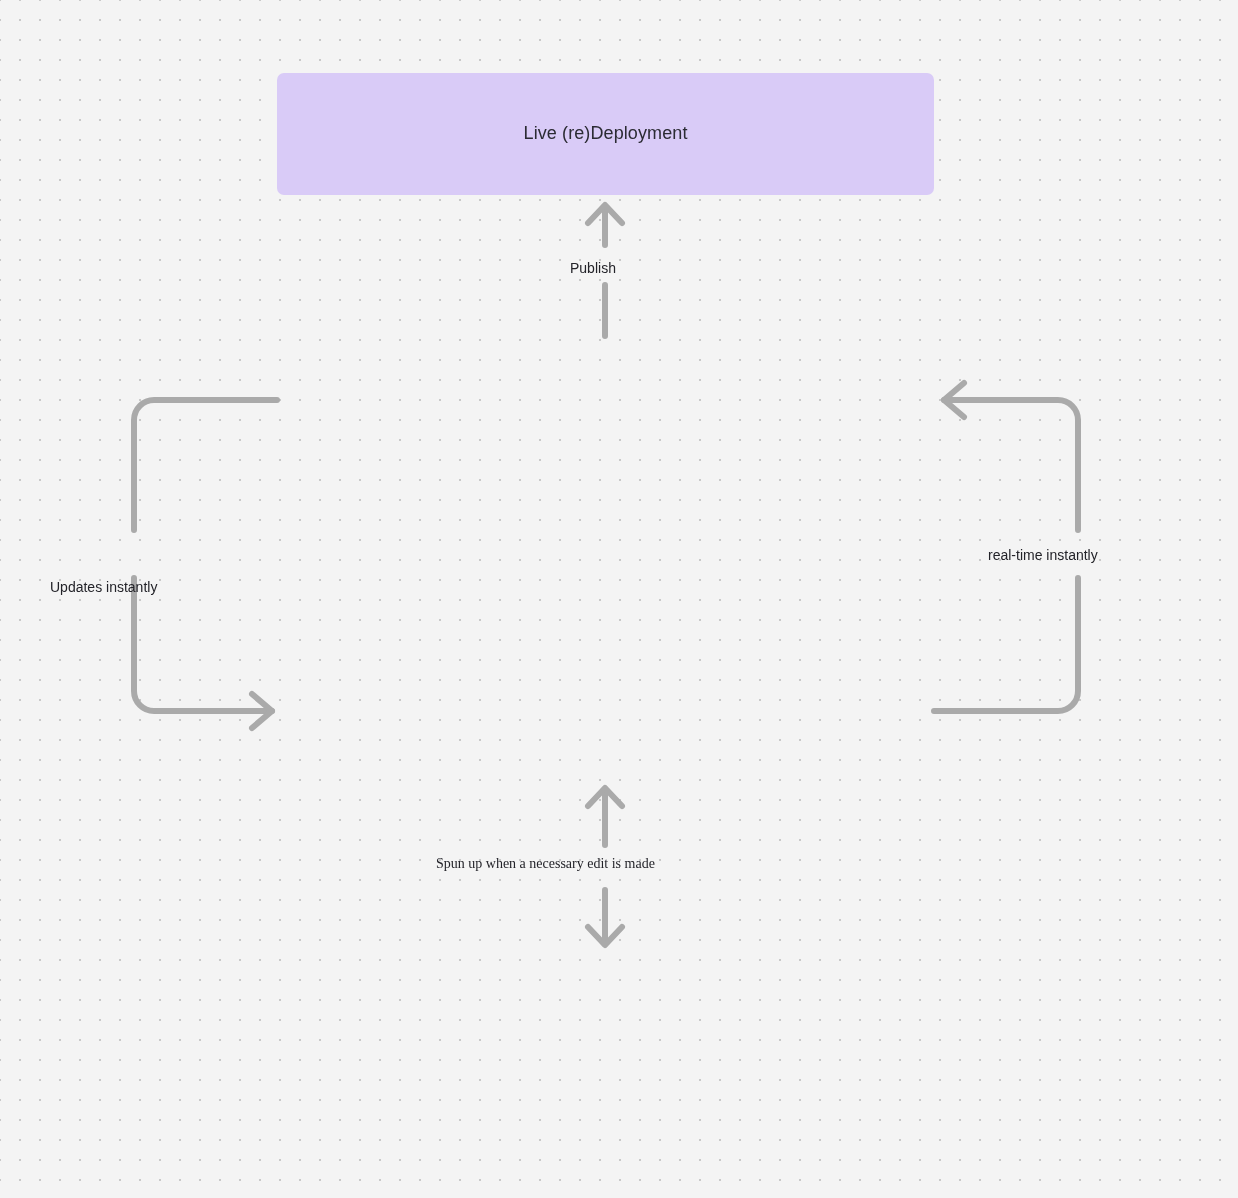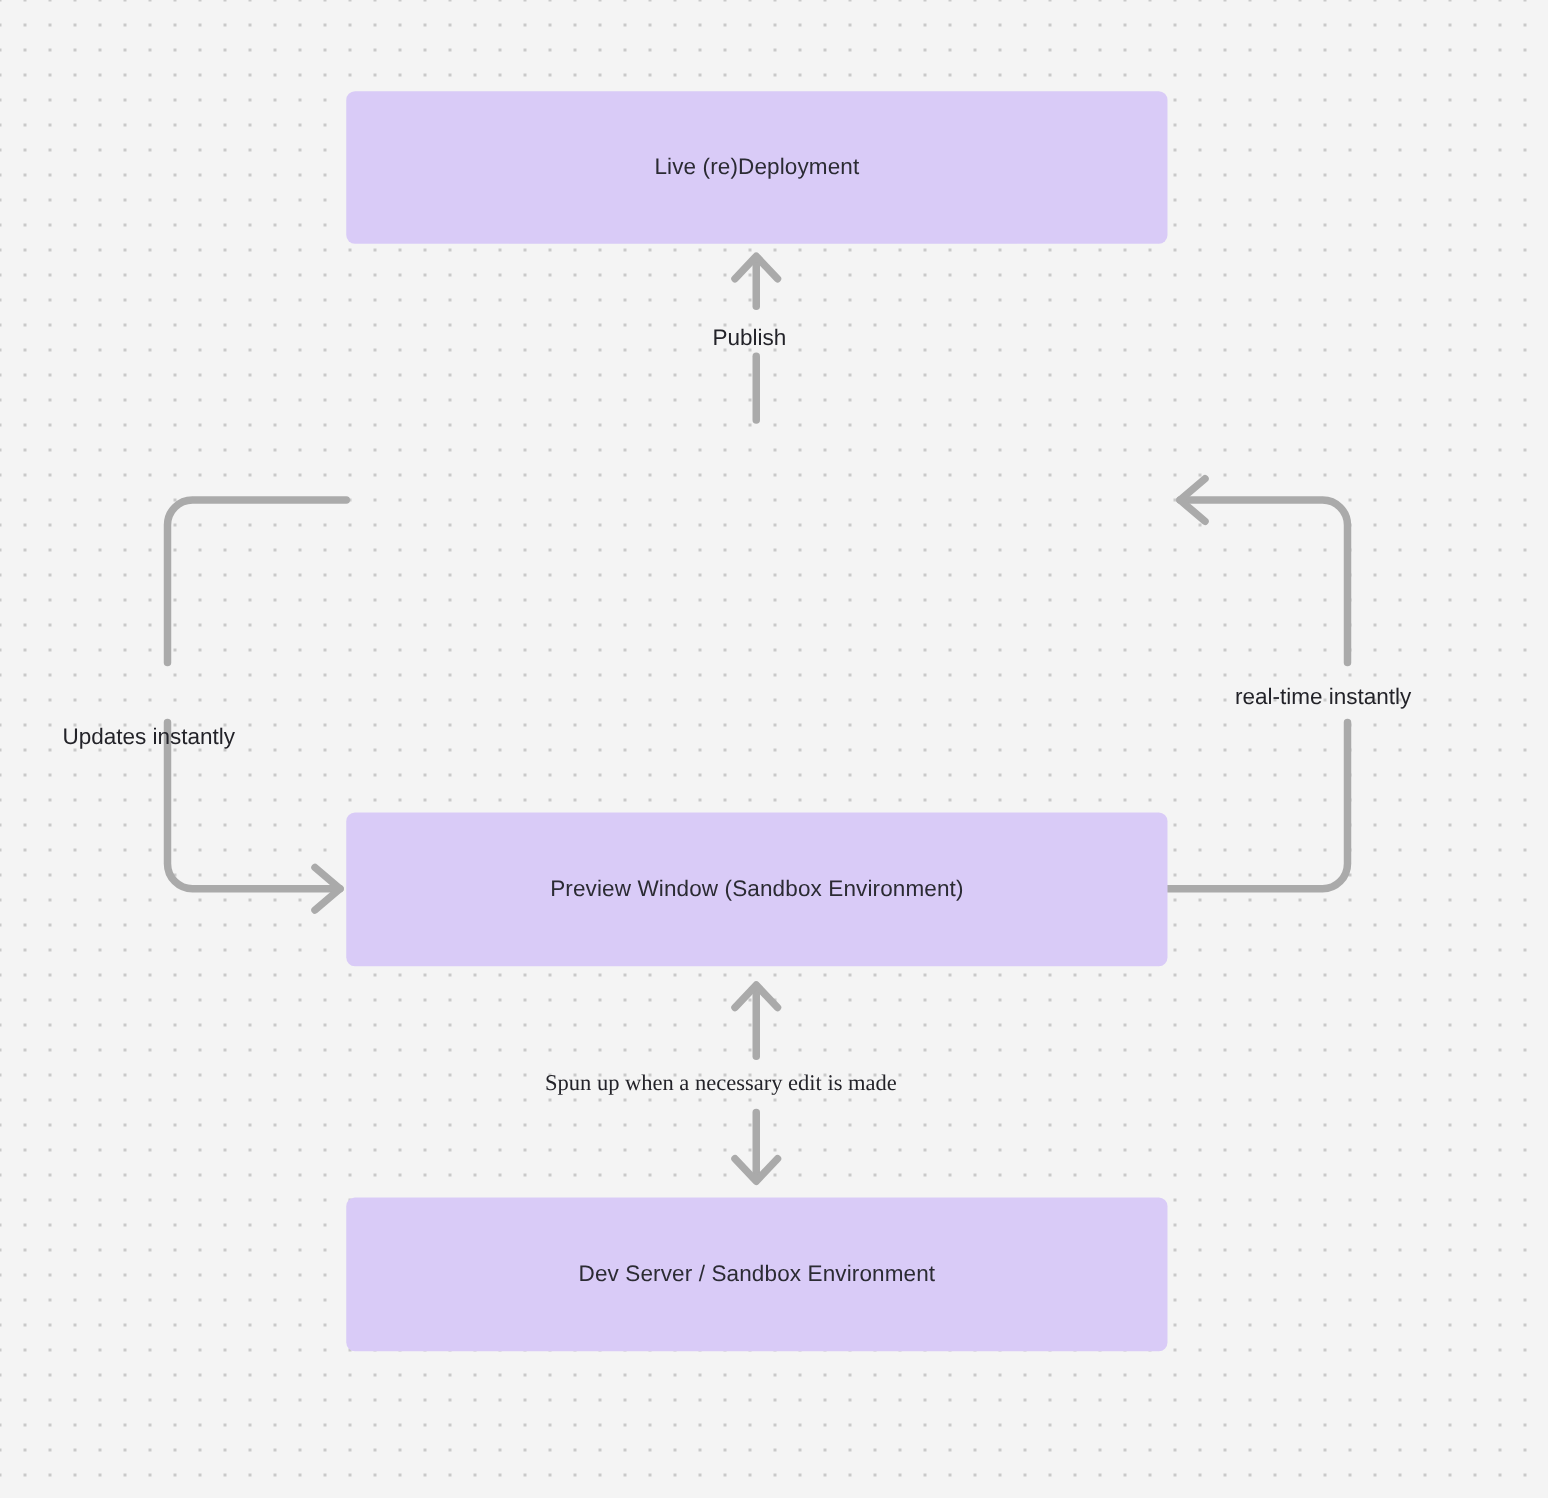--- a/index.html
+++ b/index.html
@@ -72,21 +72,21 @@
     fill: none;
     stroke: #aaaaaa;
     stroke-width: 6;
     stroke-linecap: round;
     stroke-linejoin: round;
   }
 
   
   .edge-label {
     position: absolute;
-    font-size: 18px;
+    font-size: 14px;
     color: #232329;
     white-space: nowrap;
     background: transparent;
     line-height: 1;
   }
   #label-publish          { left: 570px; top: 261px; }
   #label-updates          { left: 50px;  top: 580px; }
   #label-feedback         { left: 988px; top: 548px; }
   #label-spun-up          { left: 436px; top: 857px; font-family: Liberation Serif, serif; }
 </style>
@@ -129,27 +129,21 @@
       <path class="edge-path" d="M 605 890 L 605 944"></path>
       <path class="edge-head" d="M 588 927 L 605 945 L 622 927"></path>
     </g>
   </svg>
 
   <div class="node" id="node-live">
     <span class="node-label">Live (re)Deployment</span>
   </div>
 
 
-  <div class="node" id="node-preview">
-    <span class="node-label">Preview Window (Sandbox Environment)</span>
-  </div>
 
-  <div class="node" id="node-dev-server">
-    <span class="node-label">Dev Server / Sandbox Environment</span>
-  </div>
 
   <div class="edge-label" id="label-publish">Publish</div>
 
   <div class="edge-label" id="label-updates">Updates instantly</div>
 
   <div class="edge-label" id="label-feedback">real-time instantly</div>
 
   <div class="edge-label" id="label-spun-up">Spun up when a necessary edit is made</div>
 
 </div>

